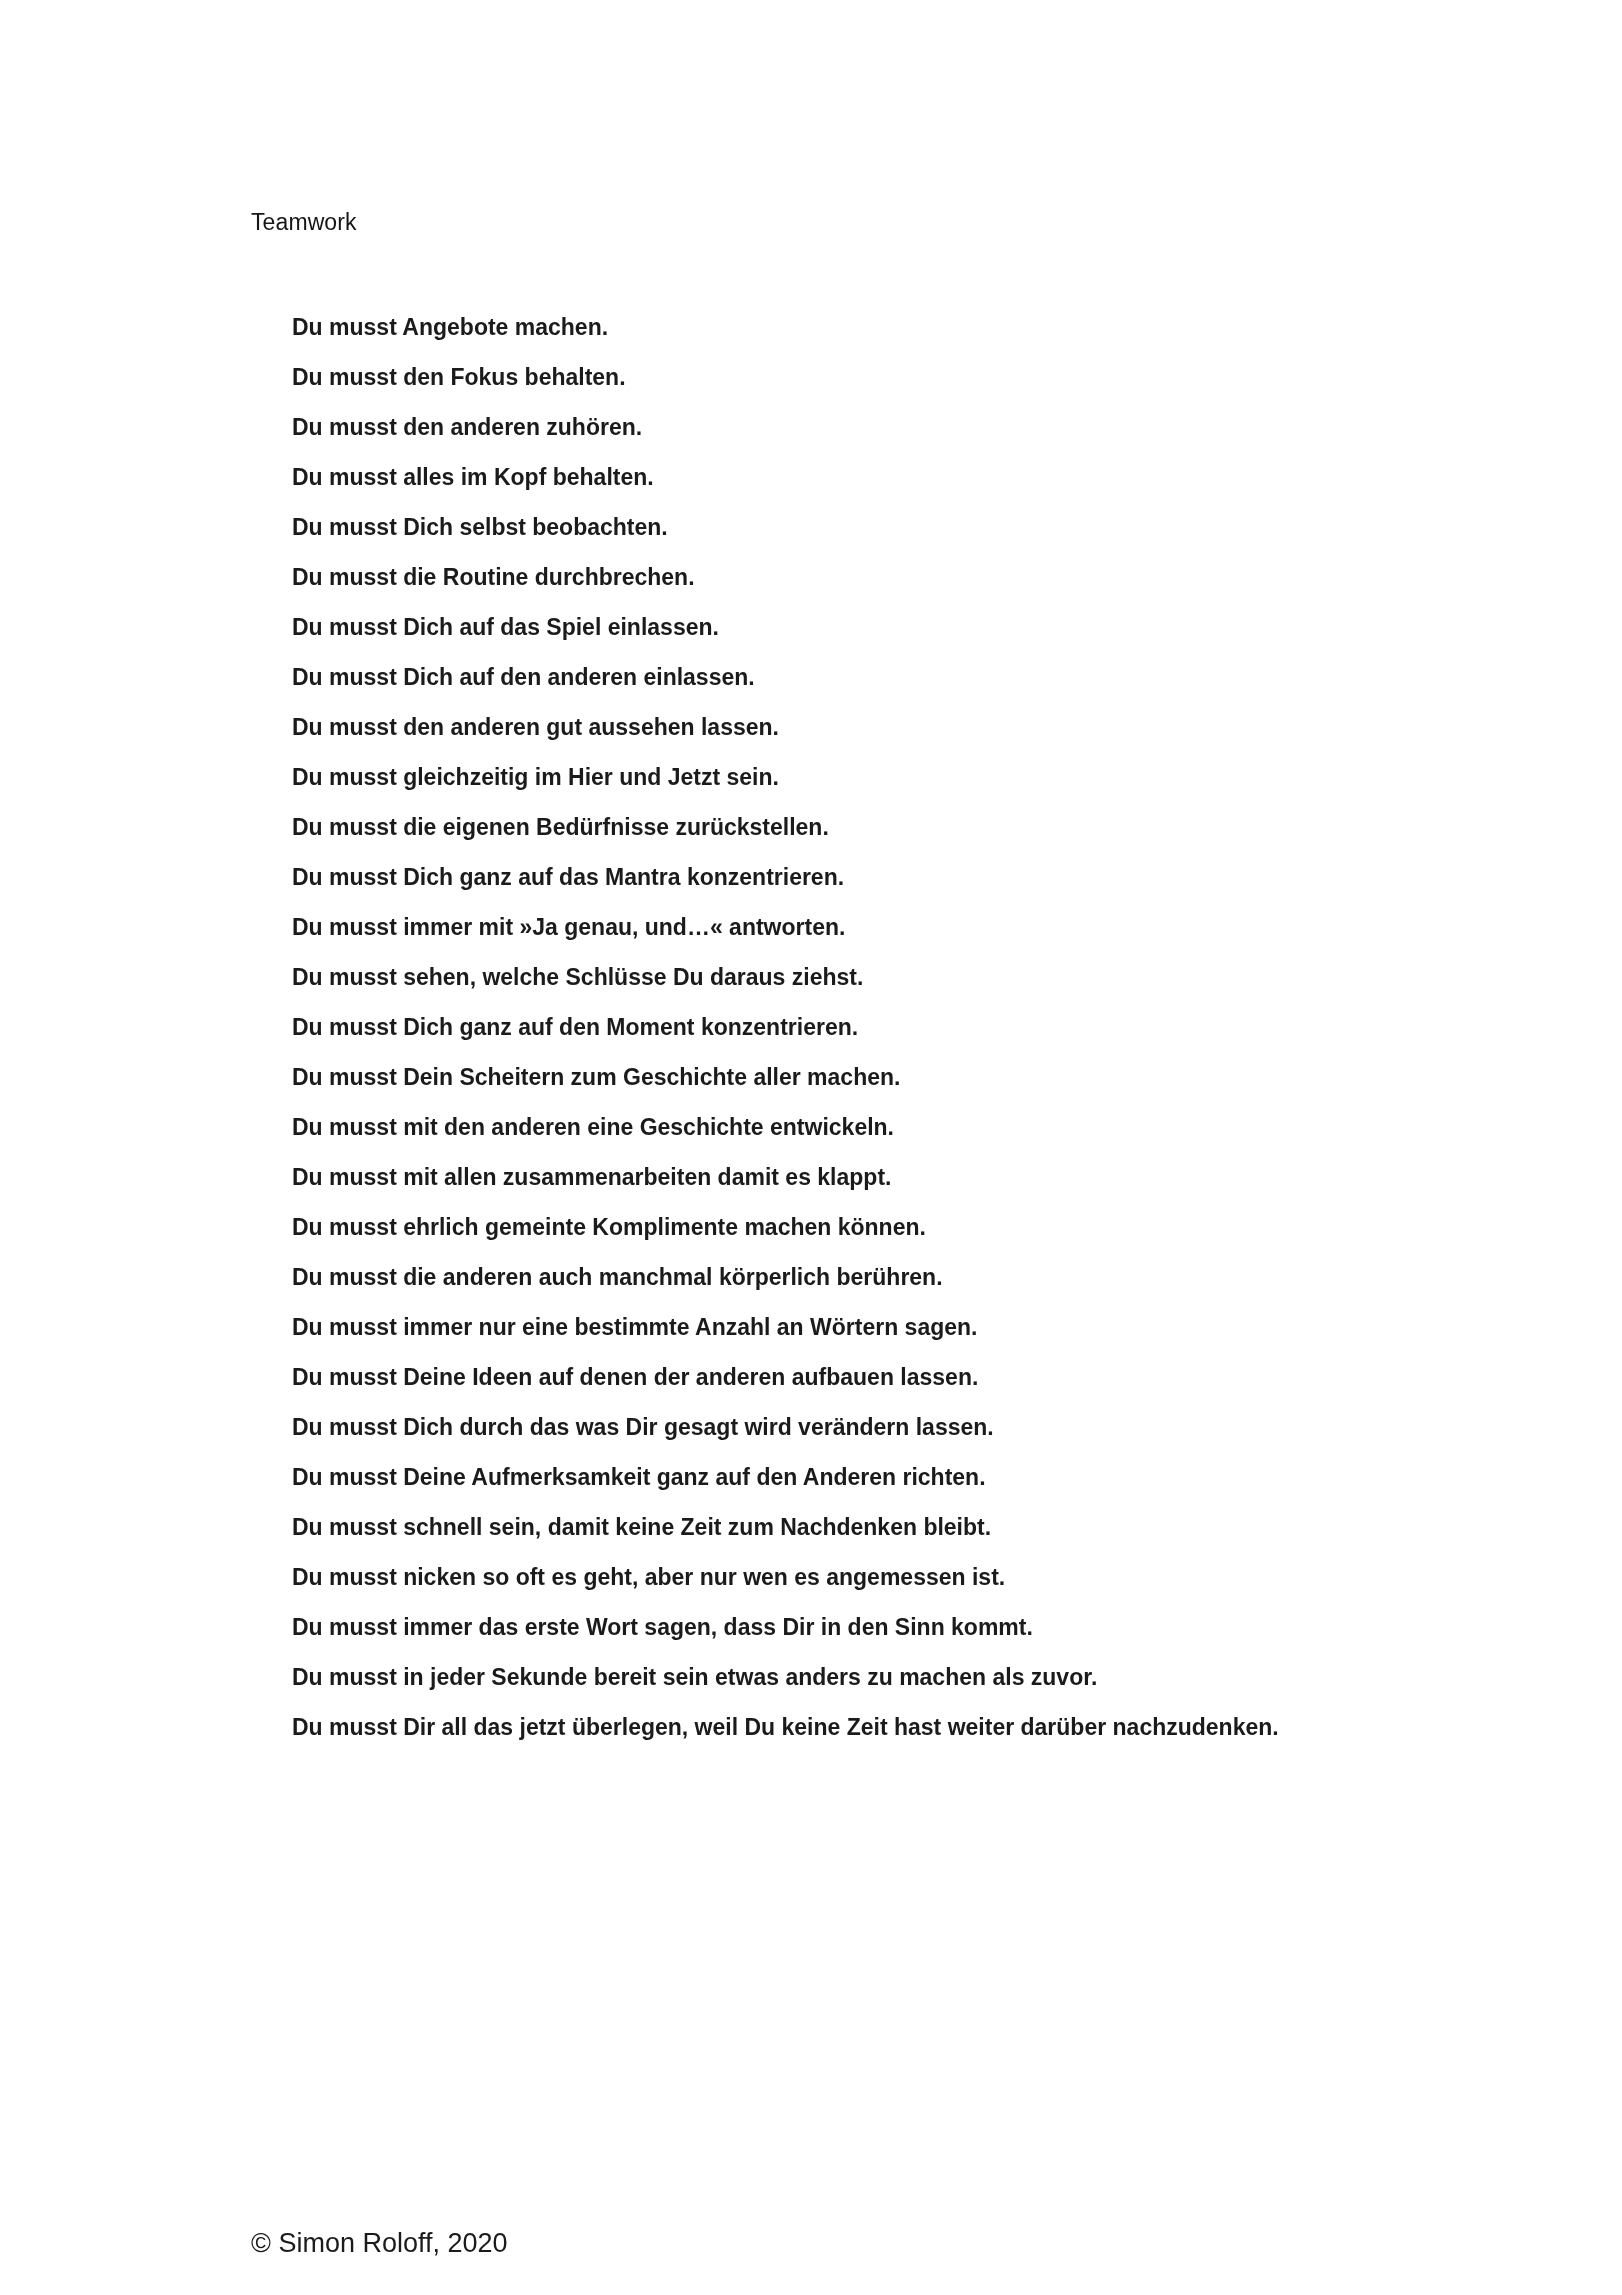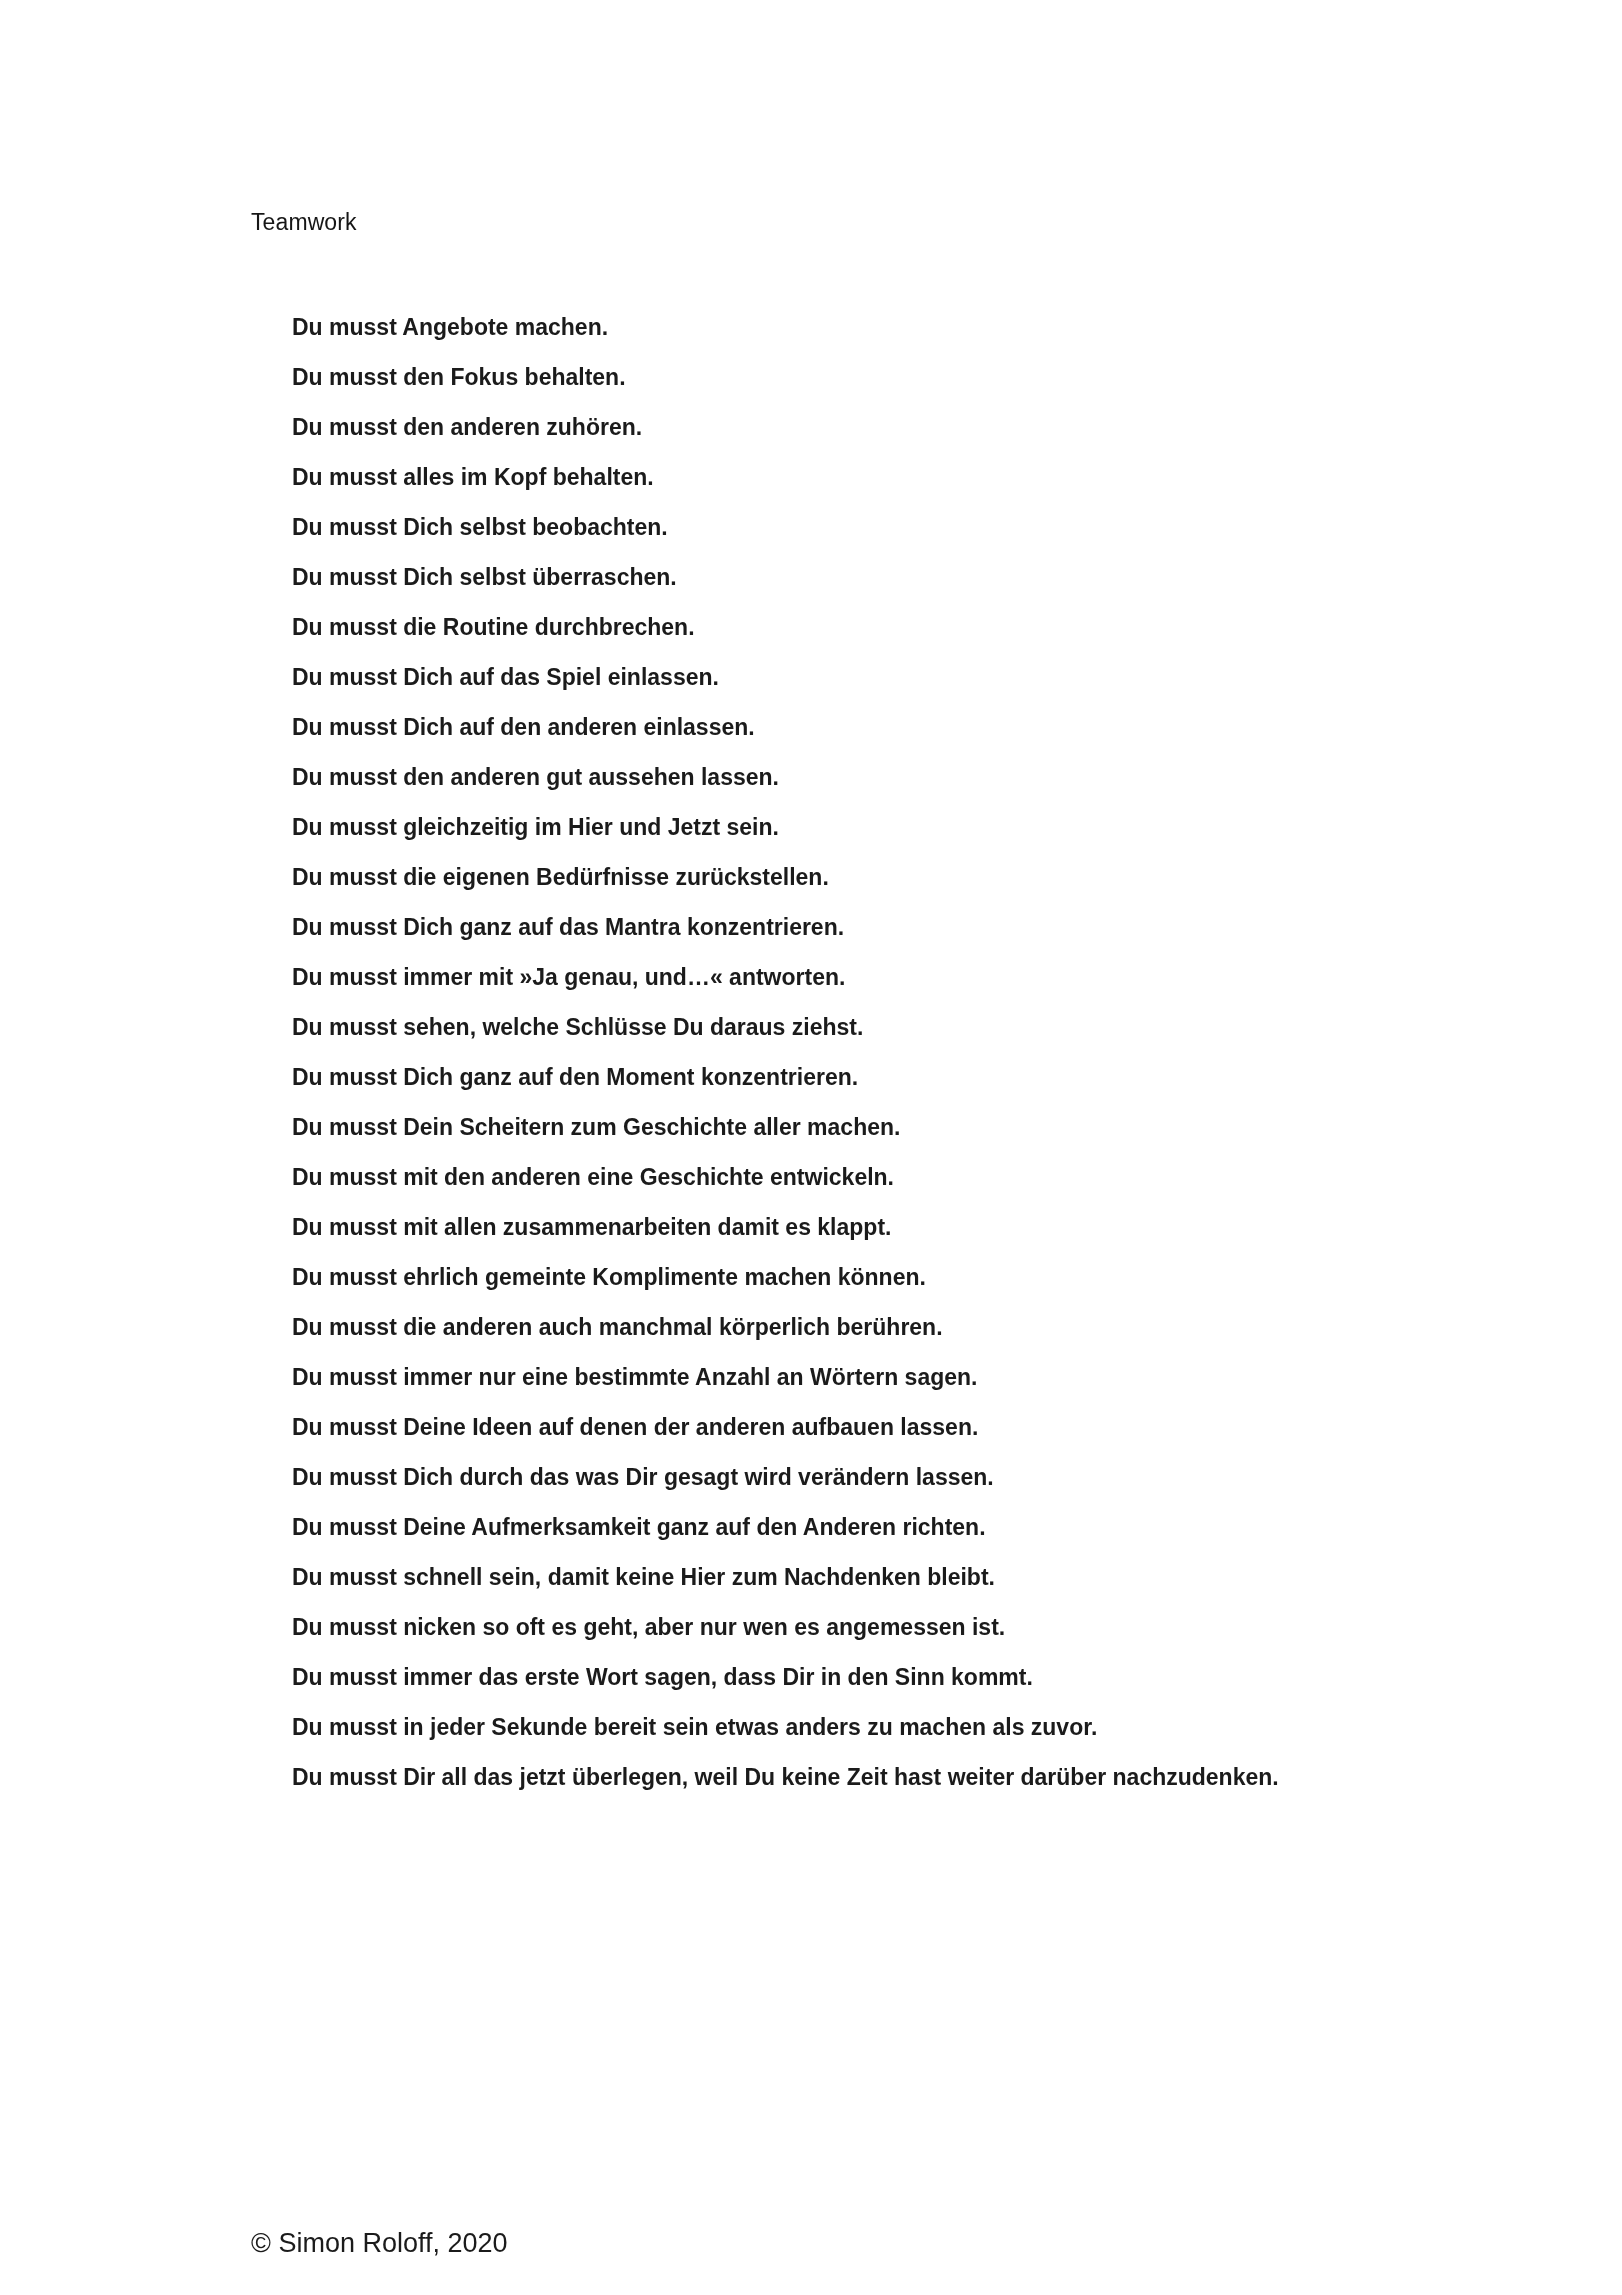--- a/index.html
+++ b/index.html
@@ -57,41 +57,40 @@
 
 <div class="page">
   <div class="title">Teamwork</div>
 
   <div class="lines">
     <div class="line">Du musst Angebote machen.</div>
     <div class="line">Du musst den Fokus behalten.</div>
     <div class="line">Du musst den anderen zuhören.</div>
     <div class="line">Du musst alles im Kopf behalten.</div>
     <div class="line">Du musst Dich selbst beobachten.</div>
-    <div class="line">Du musst Dich selbst überraschen.</div>
     <div class="line">Du musst die Routine durchbrechen.</div>
     <div class="line">Du musst Dich auf das Spiel einlassen.</div>
     <div class="line">Du musst Dich auf den anderen einlassen.</div>
     <div class="line">Du musst den anderen gut aussehen lassen.</div>
     <div class="line">Du musst gleichzeitig im Hier und Jetzt sein.</div>
     <div class="line">Du musst die eigenen Bedürfnisse zurückstellen.</div>
     <div class="line">Du musst Dich ganz auf das Mantra konzentrieren.</div>
     <div class="line">Du musst immer mit »Ja genau, und…« antworten.</div>
     <div class="line">Du musst sehen, welche Schlüsse Du daraus ziehst.</div>
     <div class="line">Du musst Dich ganz auf den Moment konzentrieren.</div>
     <div class="line">Du musst Dein Scheitern zum Geschichte aller machen.</div>
     <div class="line">Du musst mit den anderen eine Geschichte entwickeln.</div>
     <div class="line">Du musst mit allen zusammenarbeiten damit es klappt.</div>
     <div class="line">Du musst ehrlich gemeinte Komplimente machen können.</div>
     <div class="line">Du musst die anderen auch manchmal körperlich berühren.</div>
     <div class="line">Du musst immer nur eine bestimmte Anzahl an Wörtern sagen.</div>
     <div class="line">Du musst Deine Ideen auf denen der anderen aufbauen lassen.</div>
     <div class="line">Du musst Dich durch das was Dir gesagt wird verändern lassen.</div>
     <div class="line">Du musst Deine Aufmerksamkeit ganz auf den Anderen richten.</div>
-    <div class="line">Du musst schnell sein, damit keine Hier zum Nachdenken bleibt.</div>
+    <div class="line">Du musst schnell sein, damit keine Zeit zum Nachdenken bleibt.</div>
     <div class="line">Du musst nicken so oft es geht, aber nur wen es angemessen ist.</div>
     <div class="line">Du musst immer das erste Wort sagen, dass Dir in den Sinn kommt.</div>
     <div class="line">Du musst in jeder Sekunde bereit sein etwas anders zu machen als zuvor.</div>
     <div class="line">Du musst Dir all das jetzt überlegen, weil Du keine Zeit hast weiter darüber nachzudenken.</div>
   </div>
 
   <div class="footer">© Simon Roloff, 2020</div>
 </div>
 
 

